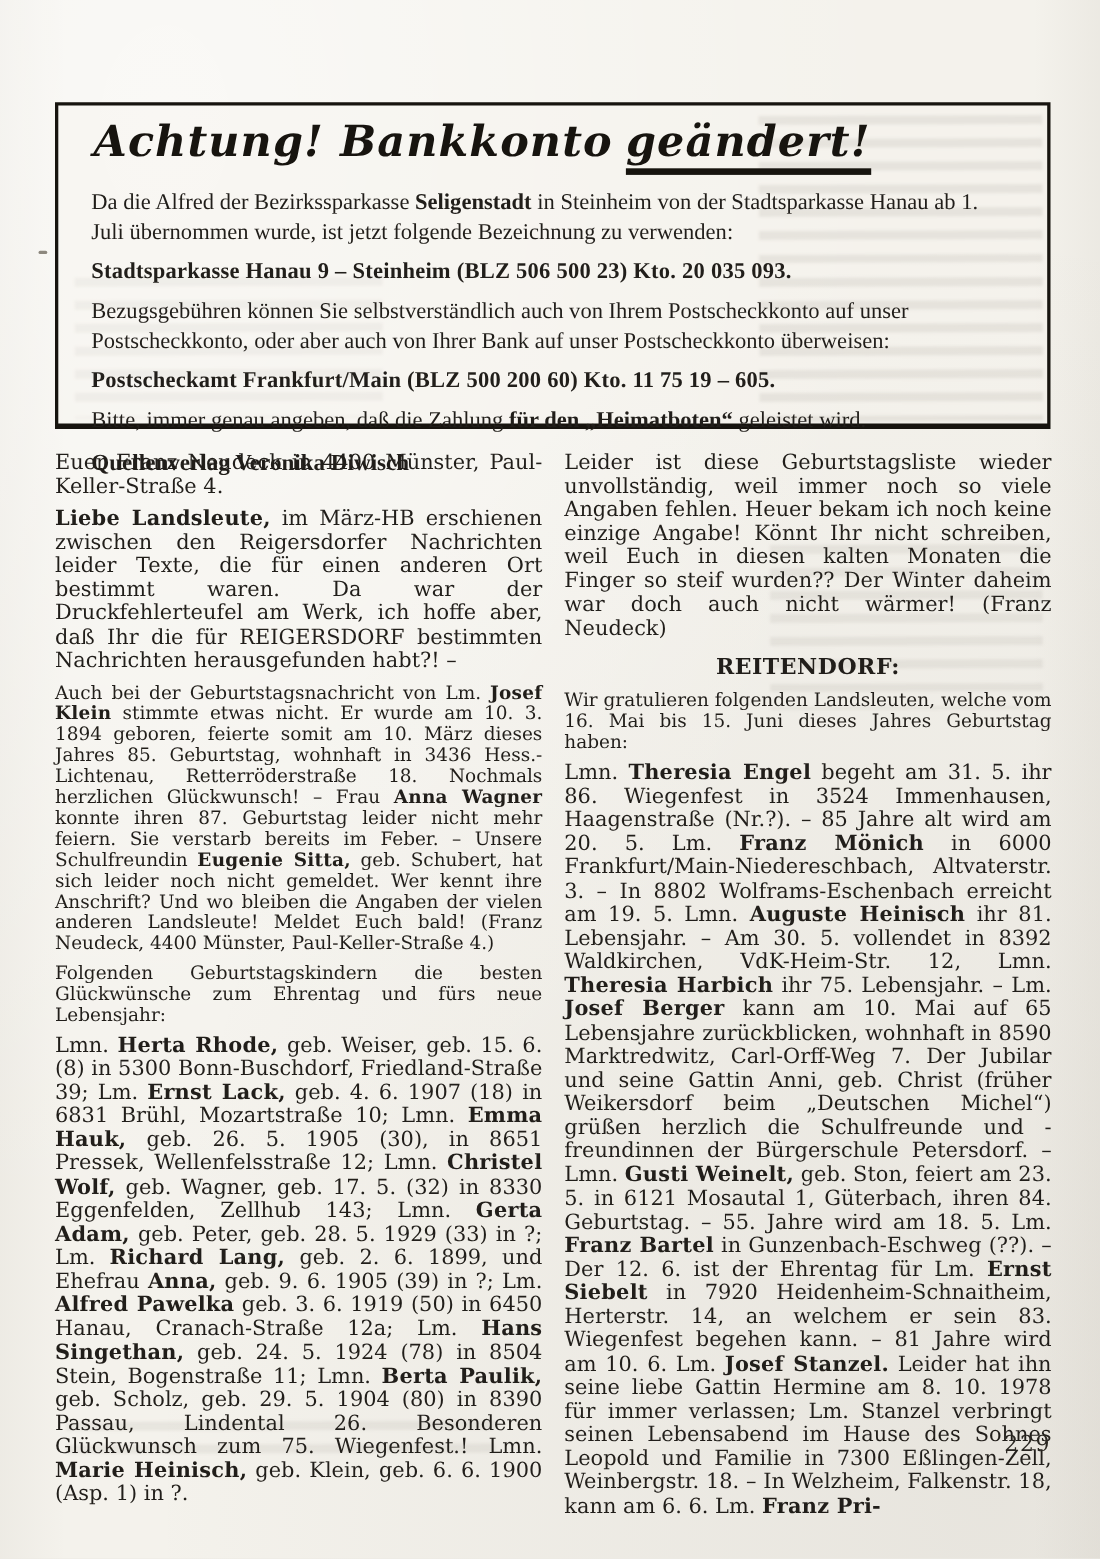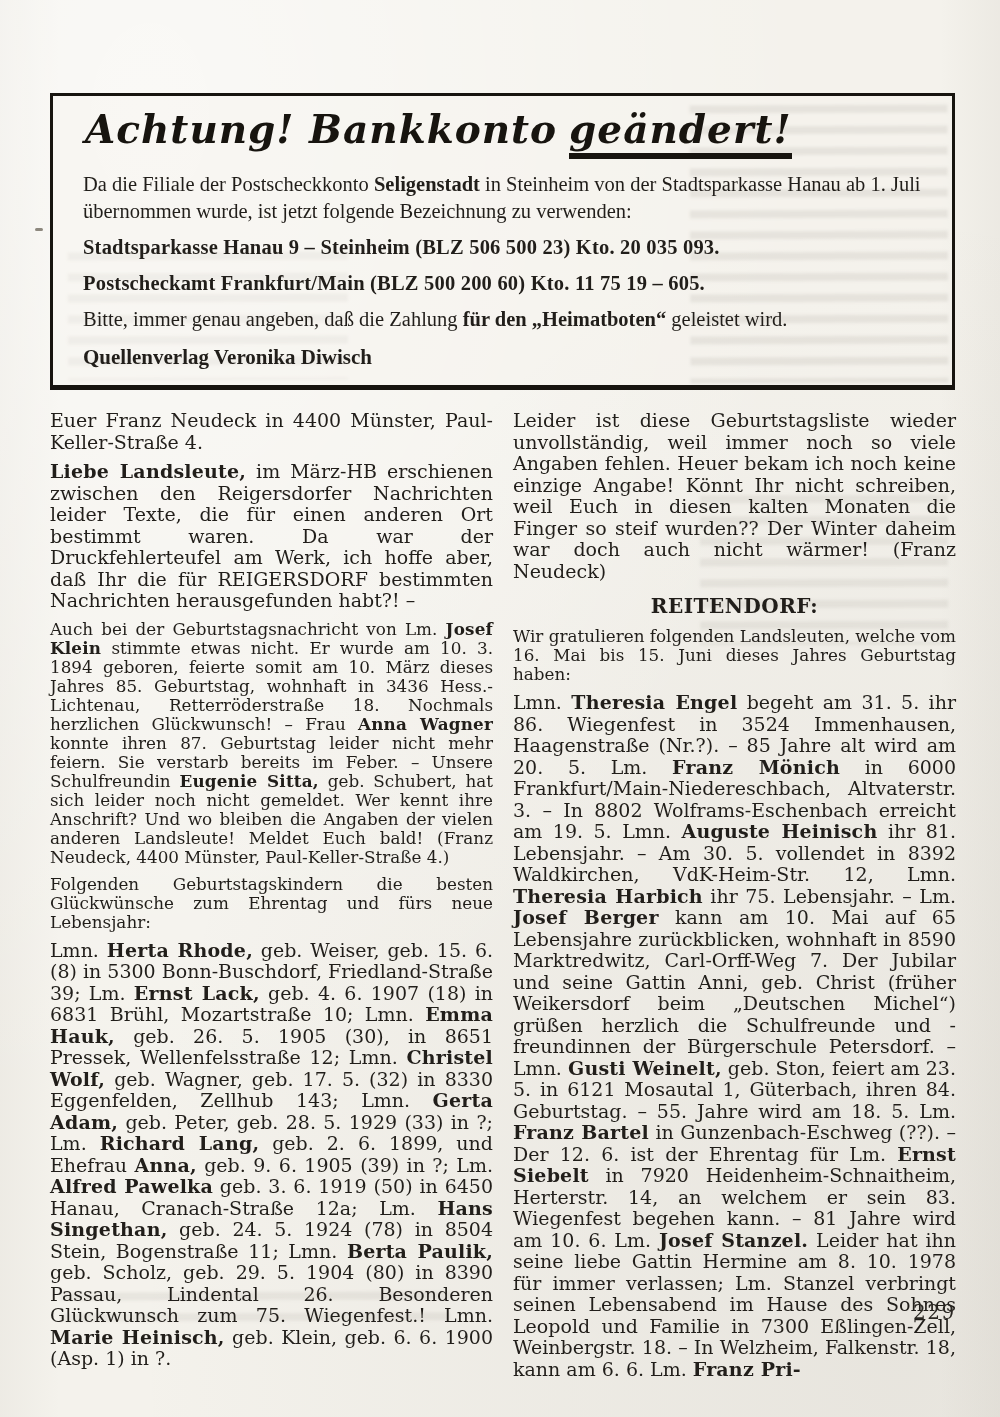--- a/index.html
+++ b/index.html
@@ -77,24 +77,25 @@
 
   <div class="bleed" style="left:690px;top:105px;width:258px;height:278px;"></div>
   <div class="bleed light" style="left:68px;top:252px;width:280px;height:128px;"></div>
   <div class="bleed light" style="left:700px;top:495px;width:248px;height:150px;"></div>
   <div class="bleed light" style="left:60px;top:1292px;width:390px;height:34px;"></div>
   <div class="tick" style="left:35px;top:228px;width:8px;height:3px;"></div>
 
   <div class="notice-box">
     <h1 class="notice-title"><span>Achtung! Bankkonto</span><span class="u">geändert!</span></h1>
 
-    <p class="n-body"><span>Da die Filiale der Postscheckkonto </span><b>Seligenstadt</b><span> in Steinheim von der Stadtsparkasse Hanau ab 1. Juli übernommen wurde, ist jetzt folgende Bezeichnung zu verwenden:</span></p>
+    <p class="n-body"><span>Da die Alfred der Bezirkssparkasse </span><b>Seligenstadt</b><span> in Steinheim von der Stadtsparkasse Hanau ab 1. Juli übernommen wurde, ist jetzt folgende Bezeichnung zu verwenden:</span></p>
 
     <p class="n-bold">Stadtsparkasse Hanau 9 – Steinheim (BLZ 506 500 23) Kto. 20 035 093.</p>
 
+    <p class="n-body"><span>Bezugsgebühren können Sie selbstverständlich auch von Ihrem Postscheckkonto auf unser Postscheckkonto, oder aber auch von Ihrer Bank auf unser Postscheckkonto überweisen:</span></p>
 
     <p class="n-bold">Postscheckamt Frankfurt/Main (BLZ 500 200 60) Kto. 11 75 19 – 605.</p>
 
     <p class="n-body"><span>Bitte, immer genau angeben, daß die Zahlung </span><b>für den „Heimatboten“</b><span> geleistet wird.</span></p>
 
     <p class="n-pub">Quellenverlag Veronika Diwisch</p>
   </div>
 
   <div class="columns">
     <div class="col">

